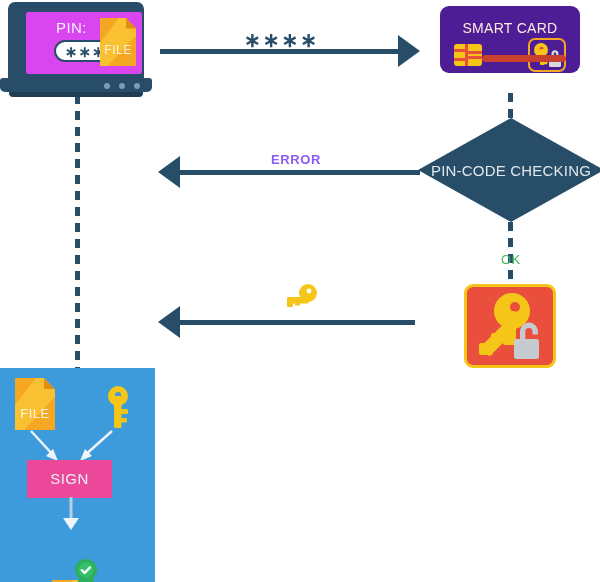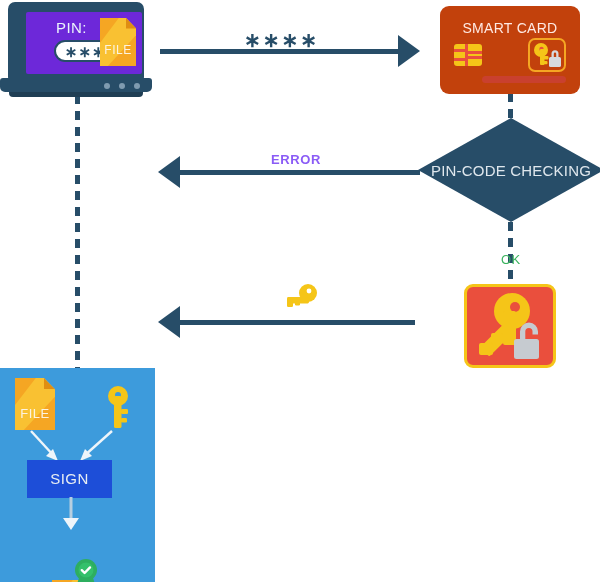--- a/index.html
+++ b/index.html
@@ -6,21 +6,21 @@
   body{width:600px;height:582px;position:relative;overflow:hidden;
        font-family:"Liberation Sans",sans-serif;}
   .stage{position:absolute;left:0;top:0;width:600px;height:582px;}
   .abs{position:absolute;}
 
   
   #laptop{left:0;top:0;width:152px;height:100px;}
   .lap-lid{position:absolute;left:8px;top:2px;width:136px;height:78px;
            background:#274d68;border-radius:7px 7px 3px 3px;}
   .lap-screen{position:absolute;left:18px;top:10px;width:116px;height:62px;
-              background:#6d28d9;border-radius:2px;}
+              background:#d946ef;border-radius:2px;}
   .pin-label{position:absolute;left:30px;top:7px;color:#eaf4fb;font-size:15px;
              letter-spacing:.4px;}
   .pin-oval{position:absolute;left:28px;top:28px;width:72px;height:22px;
             background:#ffffff;border:2px solid #274d68;border-radius:12px;
             box-sizing:border-box;}
   .pin-stars{position:absolute;left:0;top:1px;width:72px;text-align:center;
              color:#274d68;font-size:15px;letter-spacing:1px;font-weight:700;}
   .lap-base{position:absolute;left:0;top:78px;width:152px;height:14px;
             background:#274d68;border-radius:3px 3px 5px 5px;}
   .lap-foot{position:absolute;left:9px;top:92px;width:134px;height:5px;
@@ -34,21 +34,21 @@
   .fileicon .body{position:absolute;left:0;top:0;width:100%;height:100%;
         background:#f5a623;clip-path:polygon(0 0,72% 0,100% 22%,100% 100%,0 100%);}
   .fileicon .shine{position:absolute;left:0;top:0;width:100%;height:100%;
         background:#f9c132;clip-path:polygon(0 100%,0 52%,52% 0,72% 0,100% 22%,100% 36%,22% 100%);}
   .fileicon .fold{position:absolute;right:0;top:0;width:28%;height:22%;
         background:#e08e12;clip-path:polygon(0 0,100% 100%,0 100%);}
   .fileicon .txt{position:absolute;left:0;right:0;bottom:18%;text-align:center;
         color:#fdf3e0;font-weight:400;letter-spacing:.5px;}
 
   
-  #smartcard{left:440px;top:6px;width:140px;height:88px;background:#c2410c;
+  #smartcard{left:440px;top:6px;width:140px;height:67px;background:#4c1d95;
              border-radius:9px;}
   .sc-title{position:absolute;left:0;right:0;top:14px;text-align:center;
             color:#ffe9e3;font-size:14px;letter-spacing:.3px;}
   .sc-chip{position:absolute;left:14px;top:38px;width:28px;height:22px;
            background:#f5c518;border-radius:3px;}
   .sc-chip .ln{position:absolute;background:#ea4f3d;}
   .sc-keybox{position:absolute;right:14px;top:32px;width:38px;height:34px;
              border:2px solid #f5a623;border-radius:7px;box-sizing:border-box;}
   .sc-stripe{position:absolute;left:42px;right:14px;bottom:11px;height:7px;
              background:#c9402f;border-radius:4px;}
@@ -60,21 +60,21 @@
   .dia-text{position:absolute;left:0;right:0;top:44px;text-align:center;
             color:#dfe7ed;font-size:15px;letter-spacing:.2px;}
 
   
   #unlockbox{left:464px;top:284px;width:92px;height:84px;background:#ea4f3d;
              border:3px solid #f5c518;border-radius:9px;box-sizing:border-box;}
 
   
   #signpanel{left:0px;top:368px;width:155px;height:214px;background:#3d9bdc;}
   .signbox{position:absolute;left:27px;top:92px;width:85px;height:38px;
-           background:#1d4ed8;}
+           background:#ec4899;}
   .signbox span{position:absolute;left:0;right:0;top:10px;text-align:center;
                 color:#e8eef3;font-size:15px;letter-spacing:.5px;}
 
   
   .dash-v{position:absolute;width:5px;
           background:repeating-linear-gradient(to bottom,#274d68 0 9px,transparent 9px 16px);}
   .lineh{position:absolute;height:5px;background:#274d68;}
   .arrowL{position:absolute;width:0;height:0;border-top:16px solid transparent;
           border-bottom:16px solid transparent;border-right:22px solid #274d68;}
   .arrowR{position:absolute;width:0;height:0;border-top:16px solid transparent;

